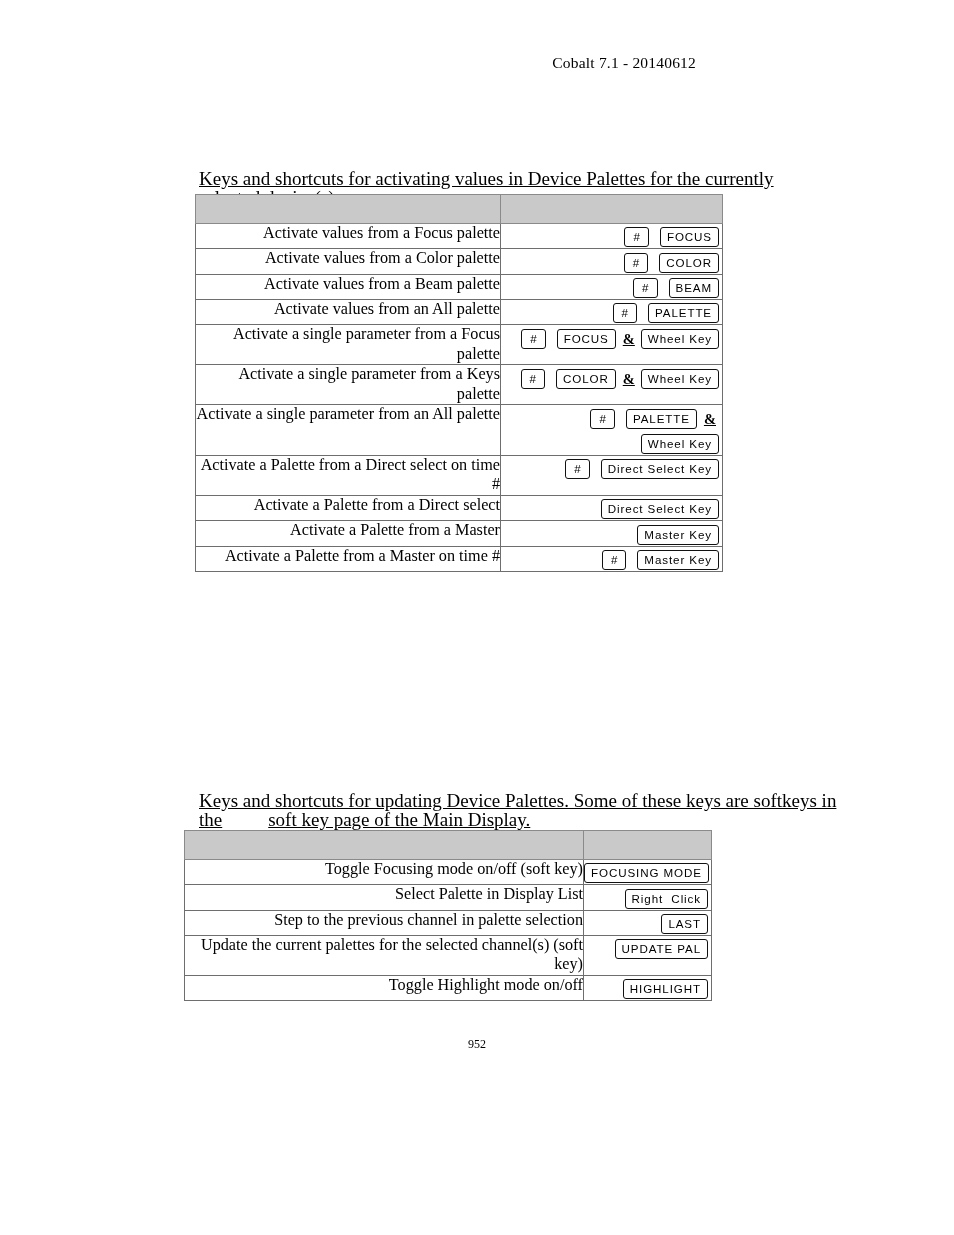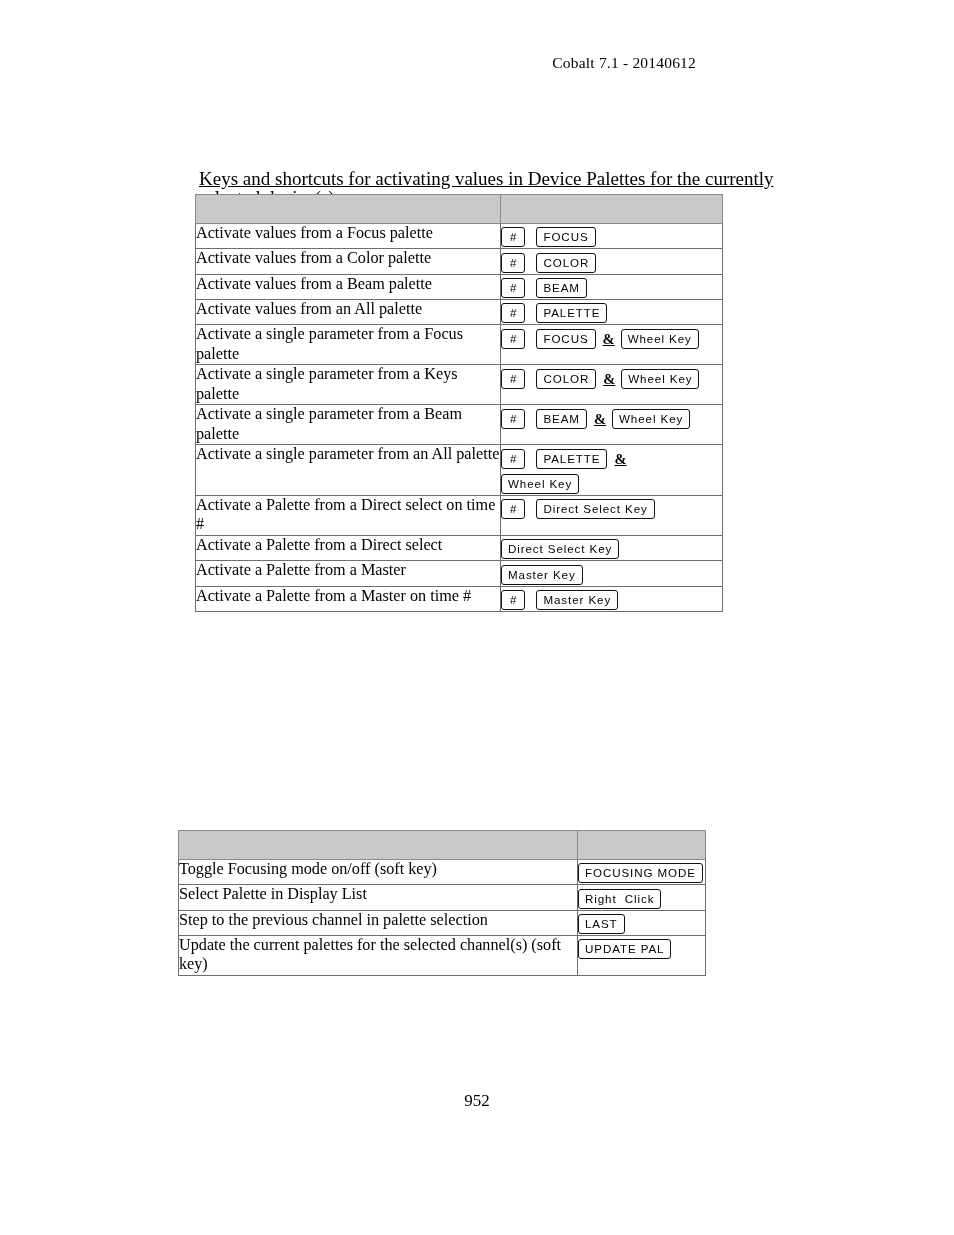--- a/index.html
+++ b/index.html
@@ -43,32 +43,33 @@
   .gap-space { display: inline-block; width: 46px; }
 
   table.kb {
     position: absolute;
     border-collapse: collapse;
     table-layout: fixed;
     border: 1px solid #808080;
     background: #ffffff;
   }
   table.kb.t1 { left: 195px; top: 194px; width: 527px; }
-  table.kb.t2 { left: 178px; top: 830px; width: 527px; }
+  table.kb.t2 { left: 184px; top: 830px; width: 527px; }
 
   table.kb th.hdr {
     background: #c9c9c9;
     height: 28px;
     padding: 0;
     border: 1px solid #8a8a8a;
   }
   table.kb td {
     border: 1px solid #6e6e6e;
     padding: 0;
     vertical-align: top;
+    text-align: right;
   }
   td.desc {
     font-family: "Liberation Serif", "DejaVu Serif", serif;
     font-size: 16.2px;
     line-height: 19.5px;
     padding: 5px 6px 6px 6px;
   }
   td.keys {
     padding: 6px 5px 6px 7px;
     line-height: 24px;
@@ -100,26 +101,26 @@
     font-size: 14.5px;
     font-weight: 700;
     text-decoration: underline;
     vertical-align: middle;
     margin: 0 6px 0 4px;
   }
   .keyspacer { display: inline-block; width: 8px; }
 
   .folio {
     position: absolute;
-    top: 1091px;
+    top: 1037px;
     left: 0;
     width: 954px;
     text-align: center;
     font-family: "Liberation Serif", "DejaVu Serif", serif;
-    font-size: 17px;
+    font-size: 12px;
   }
 </style>
 </head>
 <body>
 
 <div class="page">
 
   <div class="running-head">Cobalt 7.1 - 20140612</div>
 
   <p class="intro intro-1"><span>Keys and shortcuts for activating values in Device Palettes for the currently selected device(s).</span><span class="gap-space"></span><span></span></p>
@@ -166,26 +167,20 @@
           <span class="key hash">#</span><span class="keyspacer"></span><span class="key">FOCUS</span><span class="amp">&amp;</span><span class="key">Wheel Key</span>
         </td>
       </tr>
       <tr>
         <td class="desc">Activate a single parameter from a Keys palette</td>
         <td class="keys">
           <span class="key hash">#</span><span class="keyspacer"></span><span class="key">COLOR</span><span class="amp">&amp;</span><span class="key">Wheel Key</span>
         </td>
       </tr>
       <tr>
-        <td class="desc">Activate a single parameter from a Beam palette</td>
-        <td class="keys">
-          <span class="key hash">#</span><span class="keyspacer"></span><span class="key">BEAM</span><span class="amp">&amp;</span><span class="key">Wheel Key</span>
-        </td>
-      </tr>
-      <tr>
         <td class="desc">Activate a single parameter from an All palette</td>
         <td class="keys">
           <span class="key hash">#</span><span class="keyspacer"></span><span class="key">PALETTE</span><span class="amp">&amp;</span><br><span class="key">Wheel Key</span>
         </td>
       </tr>
       <tr>
         <td class="desc">Activate a Palette from a Direct select on time #</td>
         <td class="keys">
           <span class="key hash">#</span><span class="keyspacer"></span><span class="key">Direct Select Key</span>
         </td>
@@ -204,20 +199,21 @@
       </tr>
       <tr>
         <td class="desc">Activate a Palette from a Master on time #</td>
         <td class="keys">
           <span class="key hash">#</span><span class="keyspacer"></span><span class="key">Master Key</span>
         </td>
       </tr>
     </tbody>
   </table>
 
+  <p class="intro intro-2"><span>Keys and shortcuts for updating Device Palettes. Some of these keys are softkeys in the</span><span class="gap-space"></span><span>soft key page of the Main Display.</span></p>
 
   <table class="kb t2">
     <colgroup>
       <col style="width:399px">
       <col style="width:128px">
     </colgroup>
     <thead>
       <tr>
         <th class="hdr"></th>
         <th class="hdr"></th>
@@ -241,18 +237,24 @@
         <td class="keys">
           <span class="key">LAST</span>
         </td>
       </tr>
       <tr>
         <td class="desc">Update the current palettes for the selected channel(s) (soft key)</td>
         <td class="keys">
           <span class="key">UPDATE PAL</span>
         </td>
       </tr>
+      <tr>
+        <td class="desc">Toggle Highlight mode on/off</td>
+        <td class="keys">
+          <span class="key">HIGHLIGHT</span>
+        </td>
+      </tr>
     </tbody>
   </table>
 
   <div class="folio">952</div>
 
 </div>
 
 </body></html>

